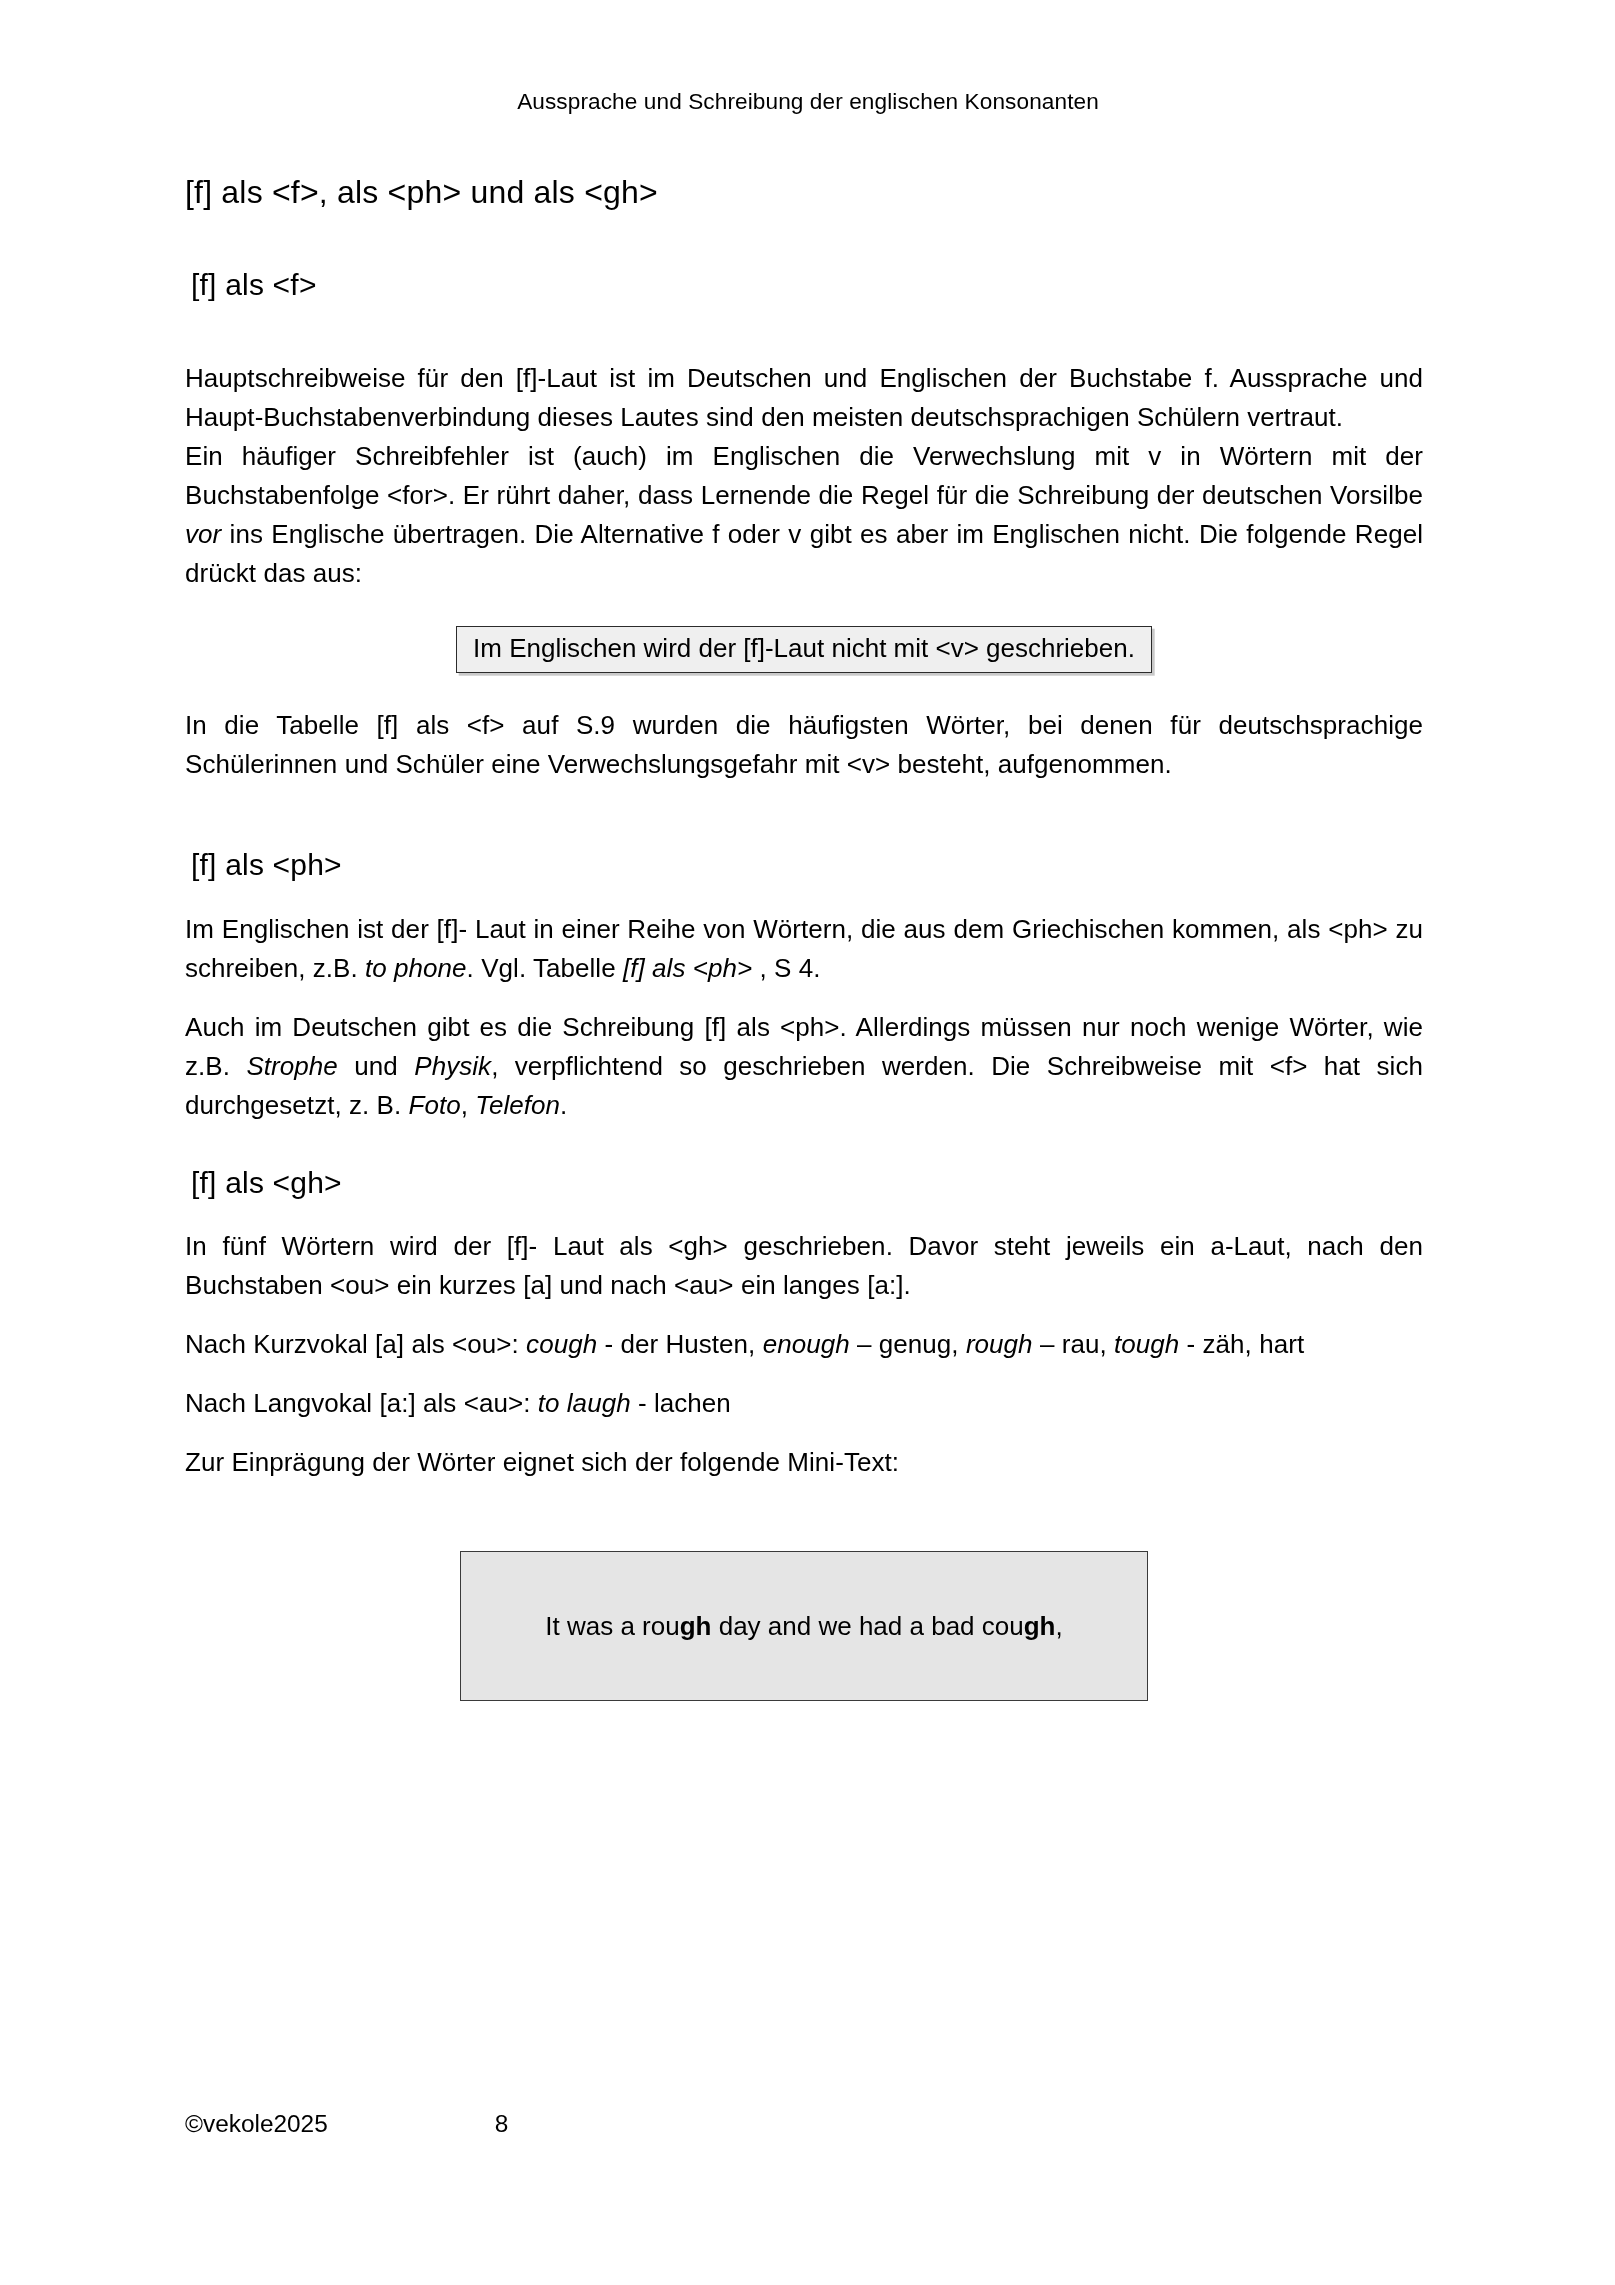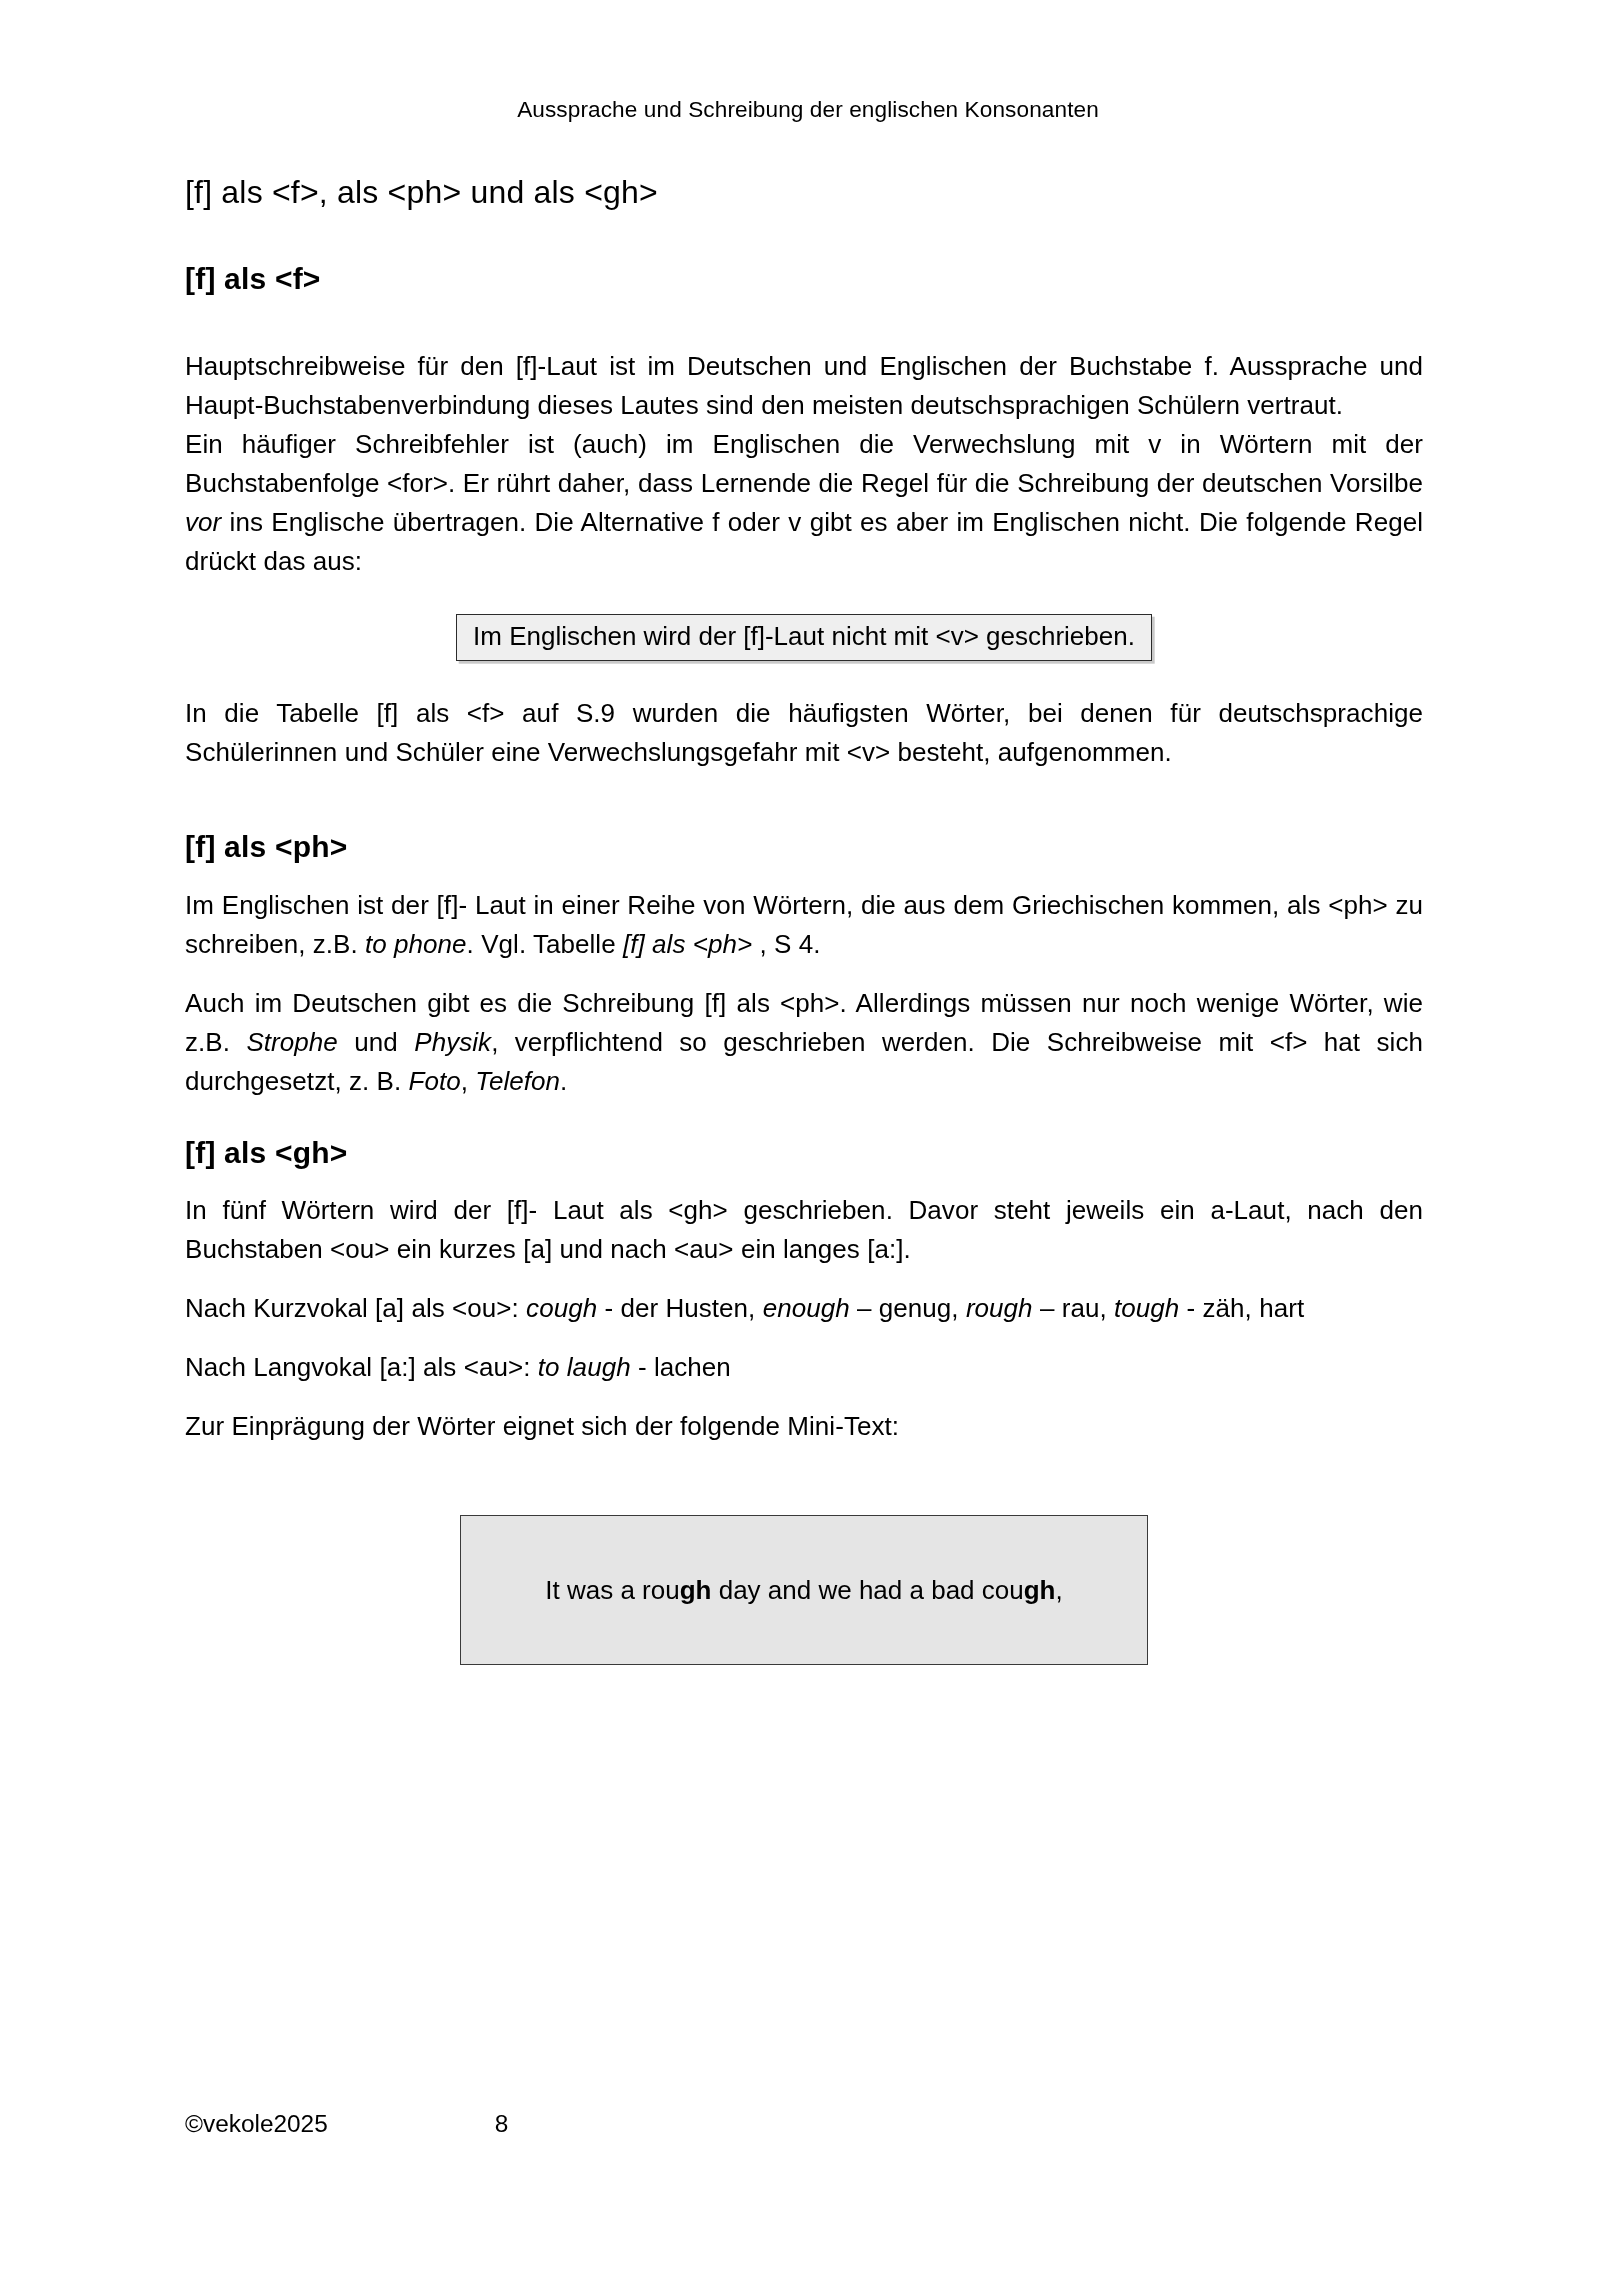--- a/index.html
+++ b/index.html
@@ -14,21 +14,21 @@
   .page {
     position: relative;
     width: 1616px;
     height: 2285px;
     background: #ffffff;
     box-sizing: border-box;
     overflow: hidden;
   }
   .running-head {
     position: absolute;
-    top: 97px;
+    top: 89px;
     left: 0;
     width: 1616px;
     text-align: center;
     font-size: 22.6px;
     letter-spacing: 0.1px;
   }
   .content {
     position: absolute;
     left: 185px;
     top: 172px;
@@ -36,22 +36,22 @@
   }
   h1.title {
     font-size: 32px;
     font-weight: normal;
     margin: 0 0 0 0;
     line-height: 1.25;
     letter-spacing: 0.2px;
   }
   h2.subhead {
     font-size: 30px;
-    font-weight: bold;
-    margin: 0;
+    font-weight: normal;
+    margin: 6px;
     line-height: 1.25;
     letter-spacing: 0.2px;
   }
   .sp-after-title { height: 48px; }
   .sp-after-subhead { height: 49px; }
   p.body {
     font-size: 26px;
     line-height: 39px;
     margin: 0;
     text-align: justify;

